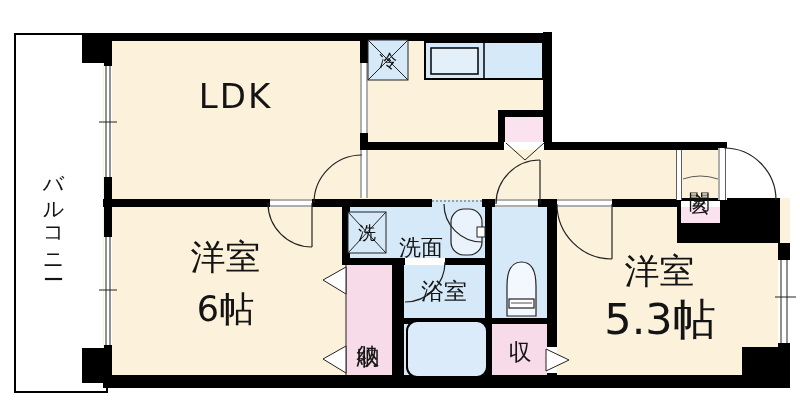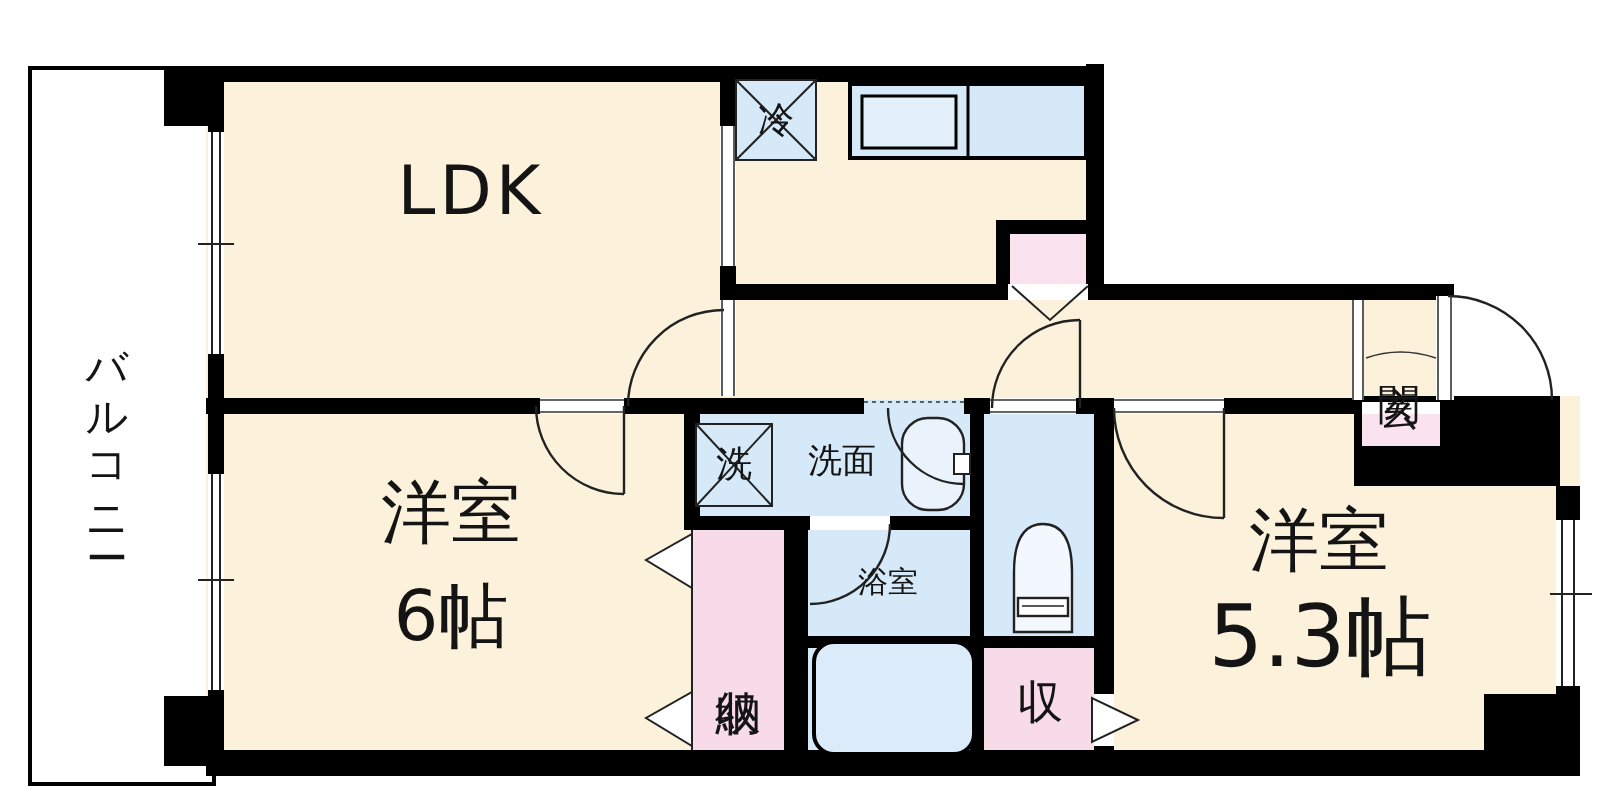--- a/index.html
+++ b/index.html
@@ -173,20 +173,20 @@
   <div class="lbl" style="left:158px;top:76px;width:155px;height:40px;font-size:34px;letter-spacing:2px;">LDK</div>
   <div class="lbl" style="left:148px;top:236px;width:155px;height:42px;font-size:35px;">洋室</div>
   <div class="lbl" style="left:148px;top:288px;width:155px;height:42px;font-size:35px;">6帖</div>
   <div class="lbl" style="left:582px;top:250px;width:155px;height:42px;font-size:35px;">洋室</div>
   <div class="lbl" style="left:576px;top:298px;width:168px;height:42px;font-size:43px;">5.3帖</div>
   <div class="lbl" style="left:684px;top:151px;width:30px;height:50px;font-size:21px;">
       <span class="vert">玄関</span>
     </div>
   <div class="lbl" style="left:368px;top:47px;width:40px;height:28px;font-size:18px;">冷</div>
   <div class="lbl" style="left:348px;top:219px;width:38px;height:28px;font-size:18px;">洗</div>
-  <div class="lbl" style="left:388px;top:217px;width:66px;height:28px;font-size:17px;">洗面</div>
-  <div class="lbl" style="left:407px;top:276px;width:74px;height:30px;font-size:15px;">浴室</div>
+  <div class="lbl" style="left:388px;top:234px;width:66px;height:28px;font-size:22px;">洗面</div>
+  <div class="lbl" style="left:407px;top:276px;width:74px;height:30px;font-size:23px;">浴室</div>
   <div class="lbl" style="left:354px;top:282px;width:28px;height:90px;font-size:23px;">
       <span class="vert">収納</span>
     </div>
   <div class="lbl" style="left:498px;top:336px;width:44px;height:32px;font-size:23px;">収</div>
 
 </div>
 
 </body></html>

